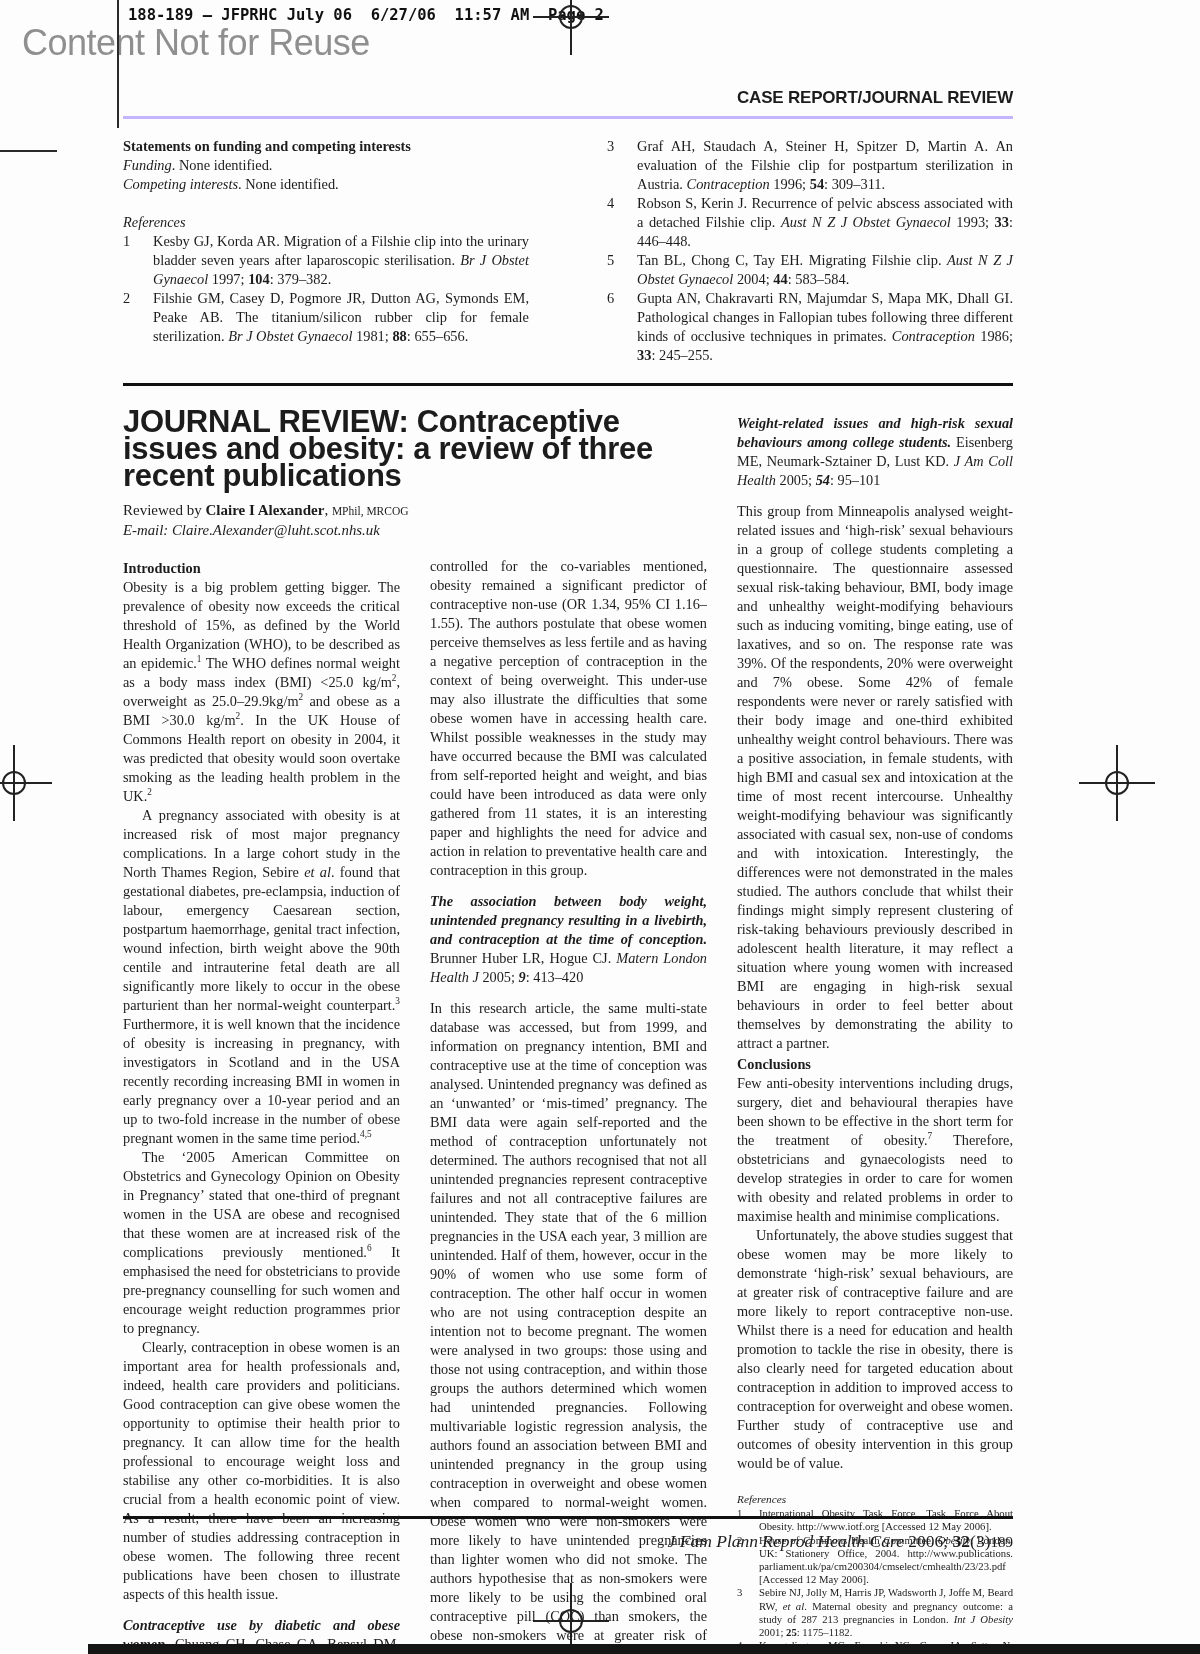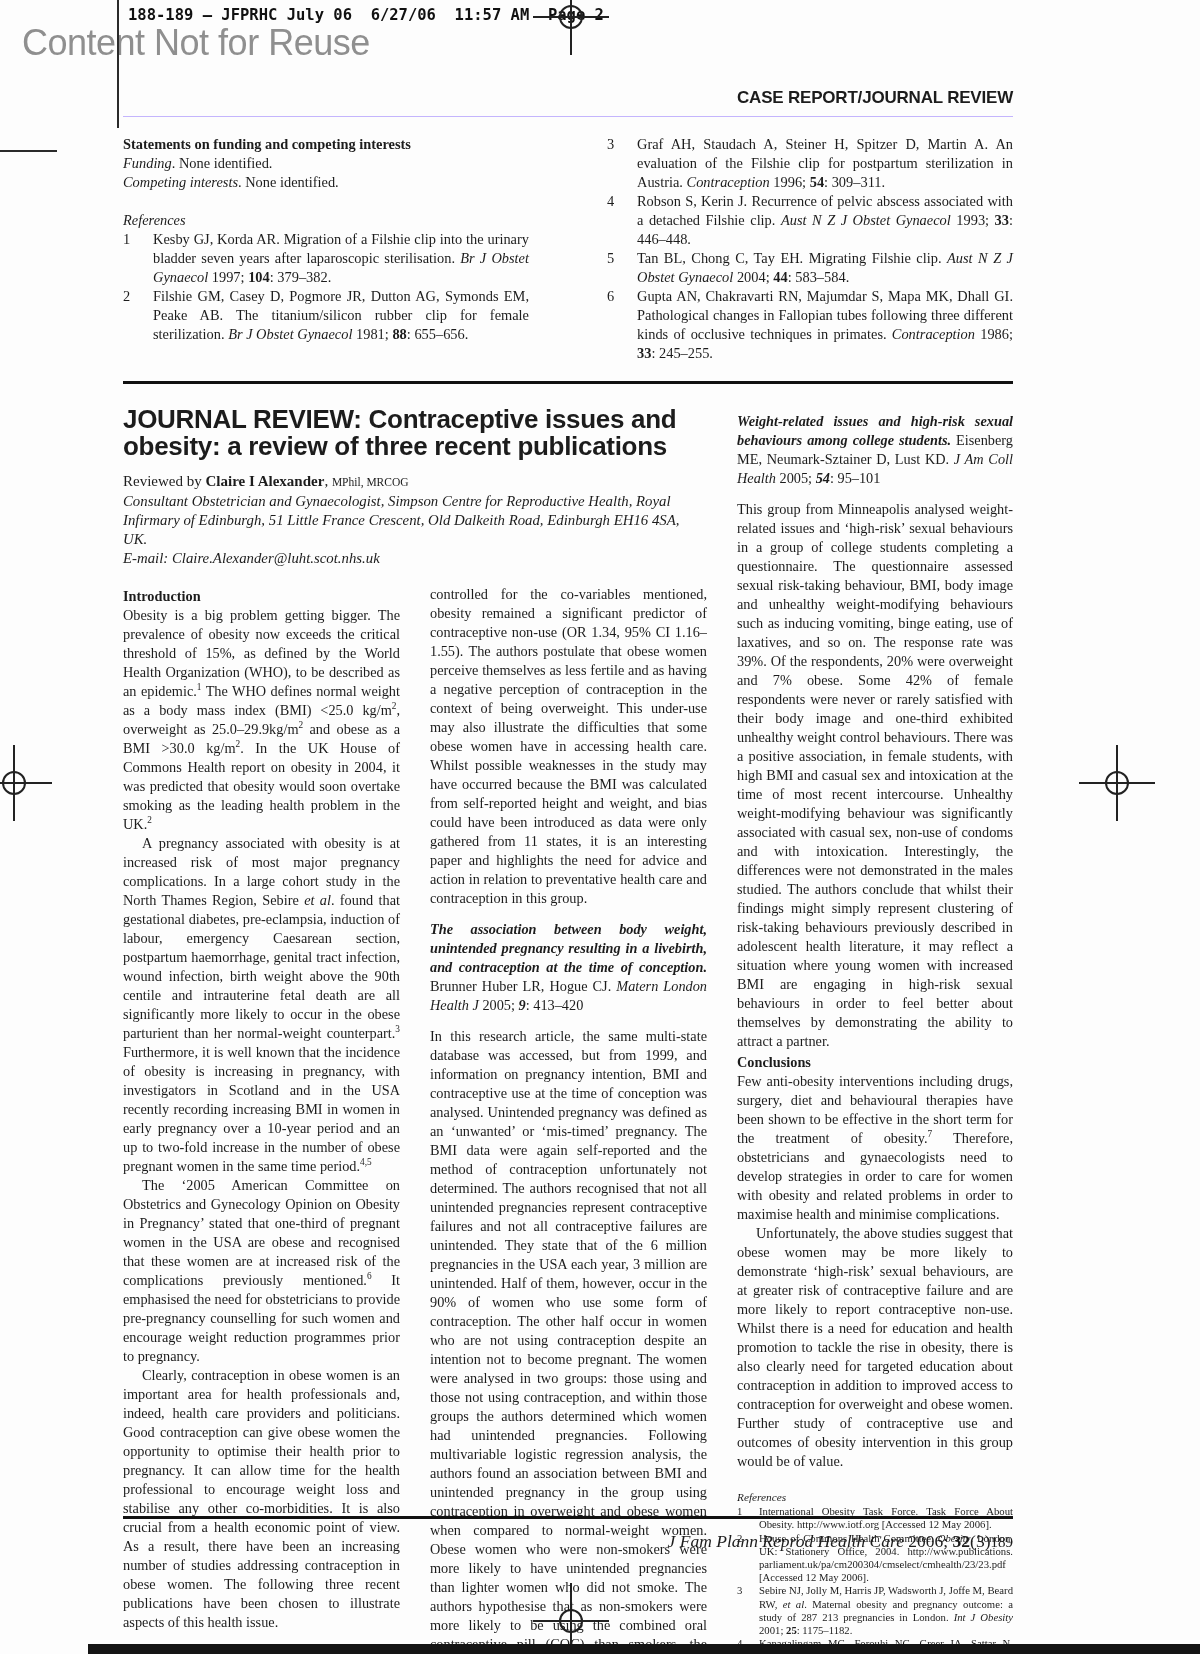--- a/index.html
+++ b/index.html
@@ -18,37 +18,37 @@
   .crosshair{position:absolute;width:80px;height:80px;}
   .ch-top{left:531px;top:-23px;}
   .ch-bottom{left:531px;top:1581px;}
   .ch-left{left:-26px;top:743px;}
   .ch-right{left:1077px;top:743px;}
   .bottom-bar{position:absolute;left:88px;top:1644px;width:1112px;height:10px;background:#151515;}
 
   .content{position:absolute;left:123px;top:88px;width:890px;}
 
   .case-header{text-align:right;font-family:"Liberation Sans",sans-serif;font-weight:bold;
-        font-size:17px;letter-spacing:-0.2px;padding-bottom:8px;border-bottom:1px solid #c4b5fd;}
+        font-size:17px;letter-spacing:-0.2px;padding-bottom:8px;border-bottom:3px solid #c4b5fd;}
 
   
   .funding-section{display:flex;gap:78px;margin-top:18px;padding-bottom:18px;border-bottom:3px solid #111;}
   .funding-col{flex:1;font-size:14.4px;line-height:19px;}
   .funding-heading{font-weight:bold;}
   .funding-line{}
   .refs-title{font-style:italic;margin-top:19px;}
   .ref-row{display:flex;text-align:justify;}
   .ref-row .ref-num{flex:0 0 30px;}
   .ref-row .ref-text{flex:1;}
 
   
   .article-row{display:flex;gap:30px;margin-top:16px;}
   .left-two{width:584px;}
   .col3{width:276px;}
-  .article-title{font-family:"Liberation Sans",sans-serif;font-weight:bold;font-size:26px;
+  .article-title{font-family:"Liberation Sans",sans-serif;font-weight:bold;font-size:31px;
         line-height:27px;letter-spacing:-0.3px;margin-top:6px;}
   .byline{margin-top:12px;font-size:15px;line-height:19px;}
   .byline .small, .f-para .small{font-size:11.5px;}
   .affiliation,.email{font-style:italic;font-size:14.8px;line-height:19px;}
   .two-cols{display:flex;gap:30px;margin-top:17px;}
   .flow-col{width:277px;}
 
   .flow-col,.col3{font-size:14.3px;line-height:19px;}
   .f-heading{font-weight:bold;margin-top:2px;}
   .f-para{text-align:justify;}
@@ -142,21 +142,20 @@
               <span class="ref-text">Gupta AN, Chakravarti RN, Majumdar S, Mapa MK, Dhall GI. Pathological changes in Fallopian tubes following three different kinds of occlusive techniques in primates. <i>Contraception</i> 1986; <b>33</b>: 245–255.</span>
             </div>
           </div>
       </div>
     </div>
 
     <div class="article-row">
       <div class="left-two">
         <div class="article-title">JOURNAL REVIEW: Contraceptive issues and obesity: a review of three recent publications</div>
         <div class="byline">Reviewed by <b>Claire I Alexander</b>, <span class="small">MPhil, MRCOG</span></div>
-        <div class="affiliation">Consultant Obstetrician and Gynaecologist, Simpson Centre for Reproductive Health, Royal Infirmary of Edinburgh, 51 Little France Crescent, Old Dalkeith Road, Edinburgh EH16 4SA, UK.</div>
         <div class="email">E-mail: Claire.Alexander@luht.scot.nhs.uk</div>
         <div class="two-cols">
           <div class="flow-col">
               <div class="f-heading">Introduction</div>
               <div class="f-para">Obesity is a big problem getting bigger. The prevalence of obesity now exceeds the critical threshold of 15%, as defined by the World Health Organization (WHO), to be described as an epidemic.<sup>1</sup> The WHO defines normal weight as a body mass index (BMI) &lt;25.0 kg/m<sup>2</sup>, overweight as 25.0–29.9kg/m<sup>2</sup> and obese as a BMI &gt;30.0 kg/m<sup>2</sup>. In the UK House of Commons Health report on obesity in 2004, it was predicted that obesity would soon overtake smoking as the leading health problem in the UK.<sup>2</sup></div>
               <div class="f-para indent">A pregnancy associated with obesity is at increased risk of most major pregnancy complications. In a large cohort study in the North Thames Region, Sebire <i>et al</i>. found that gestational diabetes, pre-eclampsia, induction of labour, emergency Caesarean section, postpartum haemorrhage, genital tract infection, wound infection, birth weight above the 90th centile and intrauterine fetal death are all significantly more likely to occur in the obese parturient than her normal-weight counterpart.<sup>3</sup> Furthermore, it is well known that the incidence of obesity is increasing in pregnancy, with investigators in Scotland and in the USA recently recording increasing BMI in women in early pregnancy over a 10-year period and an up to two-fold increase in the number of obese pregnant women in the same time period.<sup>4,5</sup></div>
               <div class="f-para indent">The ‘2005 American Committee on Obstetrics and Gynecology Opinion on Obesity in Pregnancy’ stated that one-third of pregnant women in the USA are obese and recognised that these women are at increased risk of the complications previously mentioned.<sup>6</sup> It emphasised the need for obstetricians to provide pre-pregnancy counselling for such women and encourage weight reduction programmes prior to pregnancy.</div>
               <div class="f-para indent">Clearly, contraception in obese women is an important area for health professionals and, indeed, health care providers and politicians. Good contraception can give obese women the opportunity to optimise their health prior to pregnancy. It can allow time for the health professional to encourage weight loss and stabilise any other co-morbidities. It is also crucial from a health economic point of view. As a result, there have been an increasing number of studies addressing contraception in obese women. The following three recent publications have been chosen to illustrate aspects of this health issue.</div>
               <div class="f-cite"><b>Contraceptive use by diabetic and obese women.</b> Chuang CH, Chase GA, Bensyl DM, Weisman CS.  2005; : 167–173</div>
             </div>

